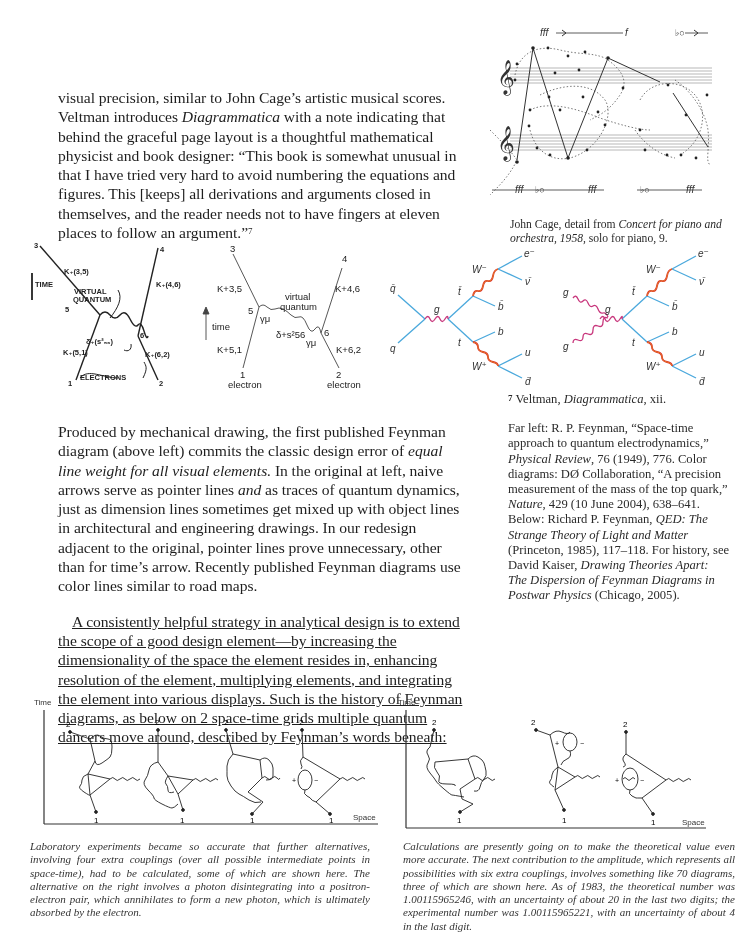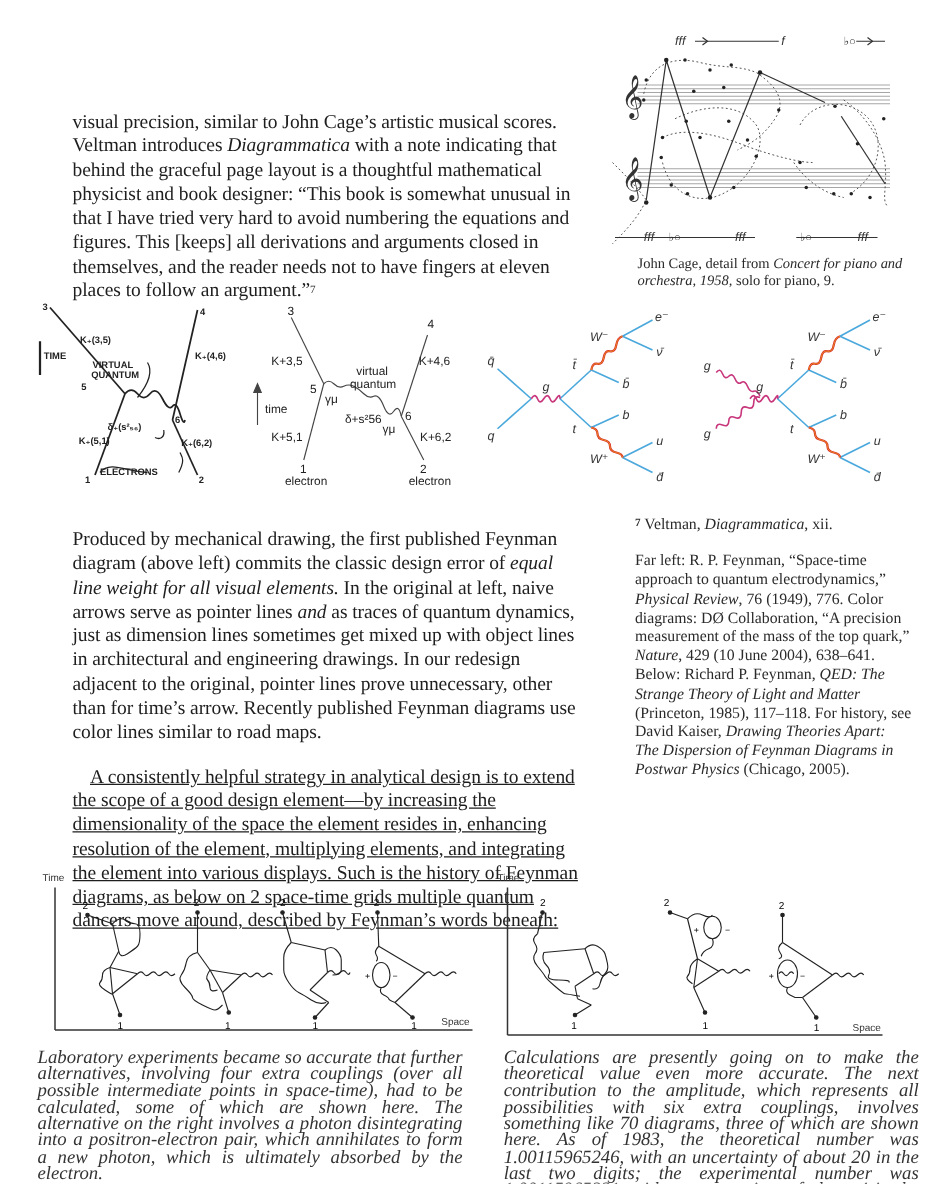--- a/index.html
+++ b/index.html
@@ -4,21 +4,21 @@
 <style>
   html, body { margin: 0; padding: 0; background: #ffffff; }
   body { width: 750px; height: 947px; position: relative; overflow: hidden;
          font-family: "Liberation Serif", "DejaVu Serif", serif; color: #1e1e1e; }
   .abs { position: absolute; }
   .body-text { font-size: 15.6px; line-height: 19.3px; letter-spacing: -0.05px; }
   .body-text p { margin: 16px; }
   .indent { text-indent: 14px; text-decoration: underline; }
   .side { font-size: 12.6px; line-height: 15.2px; color: #2a2a2a; }
   .side p { margin: 0; }
-  .caption-it { font-style: italic; font-size: 15px; line-height: 13.3px; color: #333; text-align: justify; }
+  .caption-it { font-style: italic; font-size: 11px; line-height: 13.3px; color: #333; text-align: justify; }
   .sup { font-size: 9px; vertical-align: top; position: relative; top: -1px; }
   svg text { font-family: "Liberation Sans", "DejaVu Sans", sans-serif; }
   .hand { font-family: "DejaVu Sans", sans-serif; }
 </style>
 </head>
 <body>
 
 <div class="abs body-text" style="left:42px; top:72px; width:436px;">
   <p><span>visual precision, similar to John Cage’s artistic musical scores. Veltman introduces </span><i>Diagrammatica</i><span> with a note indicating that behind the graceful page layout is a thoughtful mathematical physicist and book designer: “This book is somewhat unusual in that I have tried very hard to avoid numbering the equations and figures. This [keeps] all derivations and arguments closed in themselves, and the reader needs not to have fingers at eleven places to follow an argument.”</span><span class="sup">7</span></p>
 </div>
@@ -110,21 +110,21 @@
     <g font-style="italic" font-size="10" fill="#333" font-family="DejaVu Serif, serif">
       <line x1="12" y1="190" x2="124" y2="190" stroke="#333" stroke-width="0.8"></line>
       <text x="35" y="193">fff</text>
       <text x="55" y="193" font-size="9">♭○</text>
       <text x="108" y="193">fff</text>
       <line x1="157" y1="190" x2="222" y2="190" stroke="#333" stroke-width="0.8"></line>
       <text x="160" y="193" font-size="9">♭○</text>
       <text x="206" y="193">fff</text>
     </g>
   </svg>
-  <div class="abs side" style="left:30px; top:204px; width:240px; font-size:11.6px; line-height:13.5px;">
+  <div class="abs side" style="left:30px; top:218px; width:240px; font-size:11.6px; line-height:13.5px;">
     <span>John Cage, detail from </span><i>Concert for piano and orchestra, 1958,</i><span> solo for piano, 9.</span>
   </div>
 </div>
 
 <svg class="abs" style="left:28px; top:240px;" width="180" height="150">
   <g stroke="#222" stroke-width="1.4" fill="none">
     <line x1="12" y1="6" x2="72" y2="75"></line>
     <line x1="72" y1="75" x2="48" y2="140"></line>
     <line x1="130" y1="8" x2="110" y2="96"></line>
     <line x1="110" y1="96" x2="130" y2="140"></line>
@@ -256,21 +256,21 @@
     <text x="144" y="116">u</text>
     <text x="144" y="145">d̄</text>
   </g>
 </svg>
 
 <div class="abs body-text" style="left:42px; top:406px; width:442px;">
   <p><span>Produced by mechanical drawing, the first published Feynman diagram (above left) commits the classic design error of </span><i>equal line weight for all visual elements.</i><span> In the original at left, naive arrows serve as pointer lines </span><i>and</i><span> as traces of quantum dynamics, just as dimension lines sometimes get mixed up with object lines in architectural and engineering drawings. In our redesign adjacent to the original, pointer lines prove unnecessary, other than for time’s arrow. Recently published Feynman diagrams use color lines similar to road maps.</span></p>
   <p class="indent">A consistently helpful strategy in analytical design is to extend the scope of a good design element—by increasing the dimensionality of the space the element resides in, enhancing resolution of the element, multiplying elements, and integrating the element into various displays. Such is the history of Feynman diagrams, as below on 2 space-time grids multiple quantum dancers move around, described by Feynman’s words beneath:</p>
 </div>
 
-<div class="abs side" style="left:508px; top:412px; width:222px;">
+<div class="abs side" style="left:508px; top:392px; width:222px;">
   <p><b class="sup" style="font-size:9px;">7</b><span> Veltman, </span><i>Diagrammatica</i><span>, xii.</span></p>
   <p id="credits" style="margin-top:14px;"><span>Far left: R. P. Feynman, “Space-time approach to quantum electrodynamics,” </span><i>Physical Review</i><span>, 76 (1949), 776. Color diagrams: DØ Collaboration, “A precision measurement of the mass of the top quark,” </span><i>Nature</i><span>, 429 (10 June 2004), 638–641. Below: Richard P. Feynman, </span><i>QED: The Strange Theory of Light and Matter</i><span> (Princeton, 1985), 117–118. For history, see David Kaiser, </span><i>Drawing Theories Apart: The Dispersion of Feynman Diagrams in Postwar Physics</i><span> (Chicago, 2005).</span></p>
 </div>
 
 <svg class="abs" style="left:20px; top:692px;" width="362" height="142">
   <g stroke="#333" fill="none">
     <line x1="24" y1="18" x2="24" y2="132" stroke-width="1.2"></line>
     <line x1="24" y1="132" x2="358" y2="132" stroke-width="1.2"></line>
   </g>
   <text x="14" y="13" font-size="8" fill="#333">Time</text>

